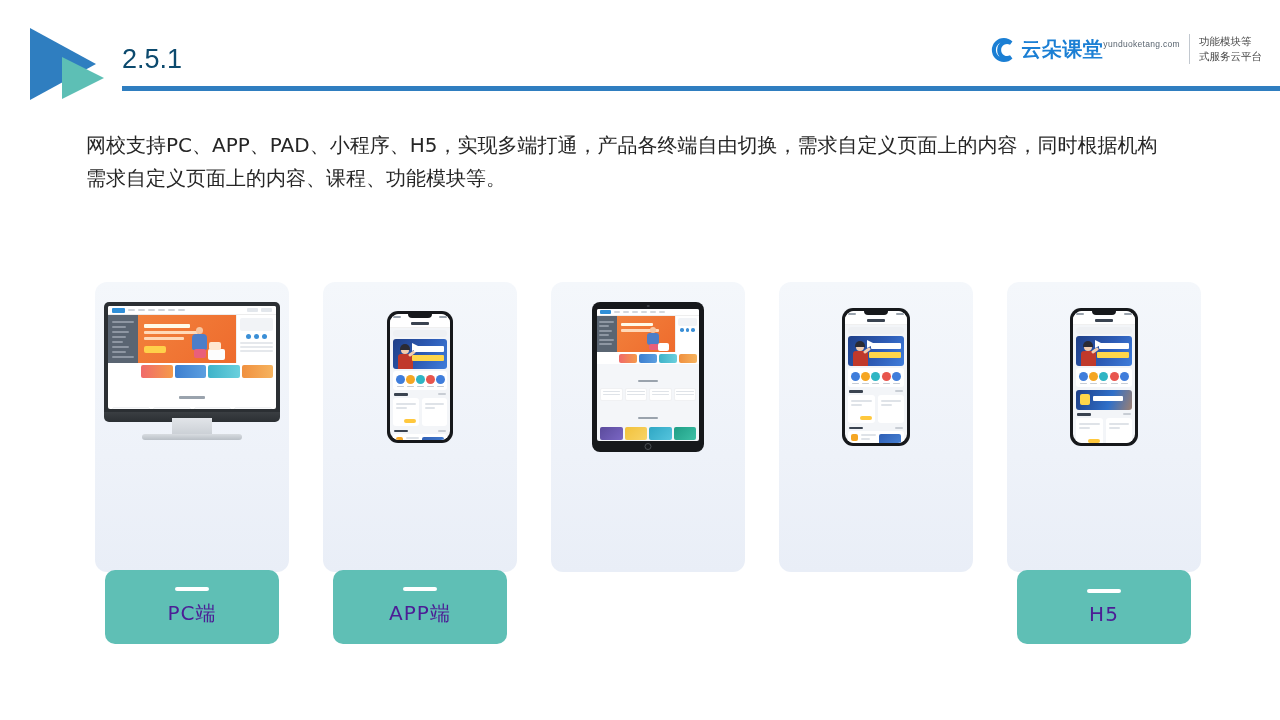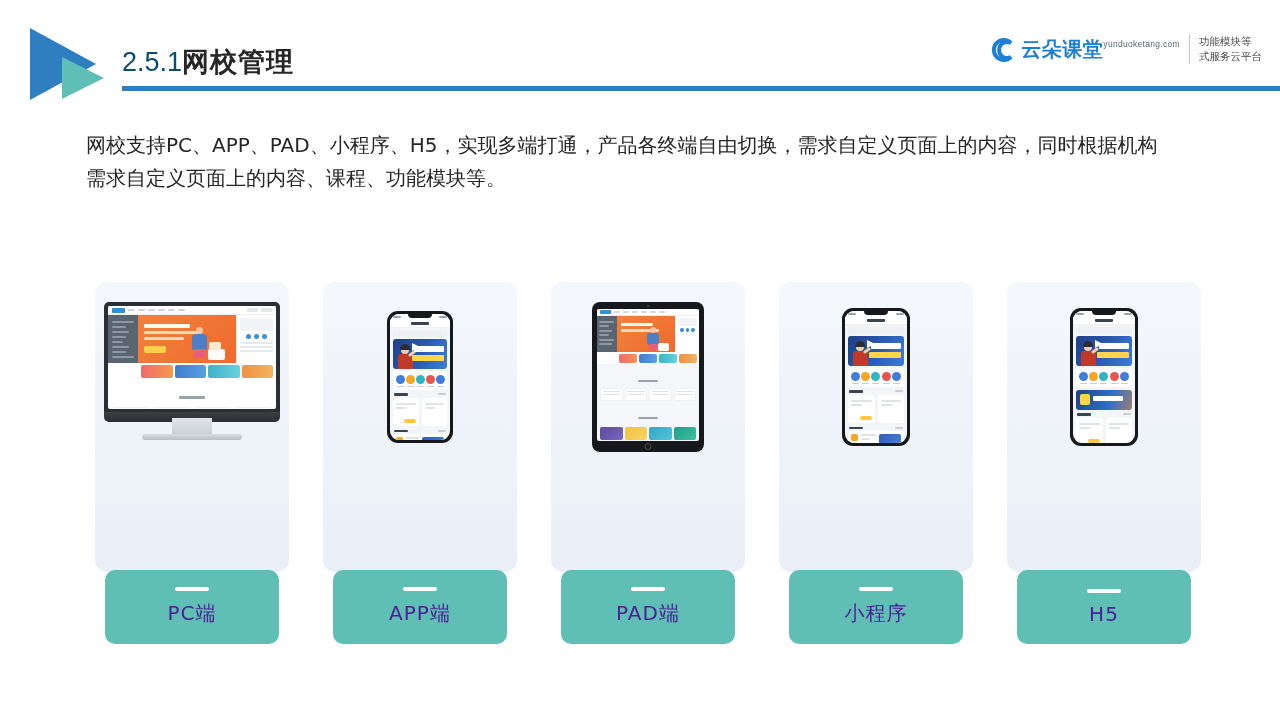--- a/index.html
+++ b/index.html
@@ -252,21 +252,20 @@
 
 <div class="slide">
 
   <div class="logo-mark">
     <span class="tri-blue"></span>
     <span class="tri-teal"></span>
   </div>
 
   <div class="title-row">
     <span class="title-num">2.5.1</span>
-    <span class="title-text">网校管理</span>
   </div>
   <div class="header-rule"></div>
 
   <div class="brand">
     <div class="brand-left">
       <span class="cloud-ico">
         <svg width="30" height="30" viewBox="0 0 30 30">
           <path d="M23 9 A8 8 0 1 0 23 23 A10 10 0 1 1 23 9 Z" fill="none" stroke="#1b7fd4" stroke-width="4" stroke-linecap="round"></path>
         </svg>
       </span>
@@ -525,24 +524,20 @@
                   <span class="tb-gc gy"></span>
                 <span class="tb-gc gb"></span>
                   <span class="tb-gc gt"></span>
 
               </div>
             </div>
             <span class="tab-home"></span>
           </div>
         </div>
       </div>
-      <div class="pill">
-        <span class="pill-dash"></span>
-        <span class="pill-label">PAD端</span>
-      </div>
     </div>
 
     <div class="card">
       <div class="device-area">
         <div class="phone big">
           <div class="phone-frame">
             <div class="phone-screen">
               <span class="notch"></span>
               <div class="ph-status">
                   <span class="st-l"></span>
@@ -605,24 +600,20 @@
                       <i class="li-ln s" style="display:block"></i>
                     </span>
                     <span class="li-thumb blue"></span>
                   </div>
 
               </div>
             </div>
           </div>
         </div>
       </div>
-      <div class="pill">
-        <span class="pill-dash"></span>
-        <span class="pill-label">小程序</span>
-      </div>
     </div>
 
     <div class="card">
       <div class="device-area">
         <div class="phone big">
           <div class="phone-frame">
             <div class="phone-screen">
               <span class="notch"></span>
               <div class="ph-status">
                   <span class="st-l"></span>

